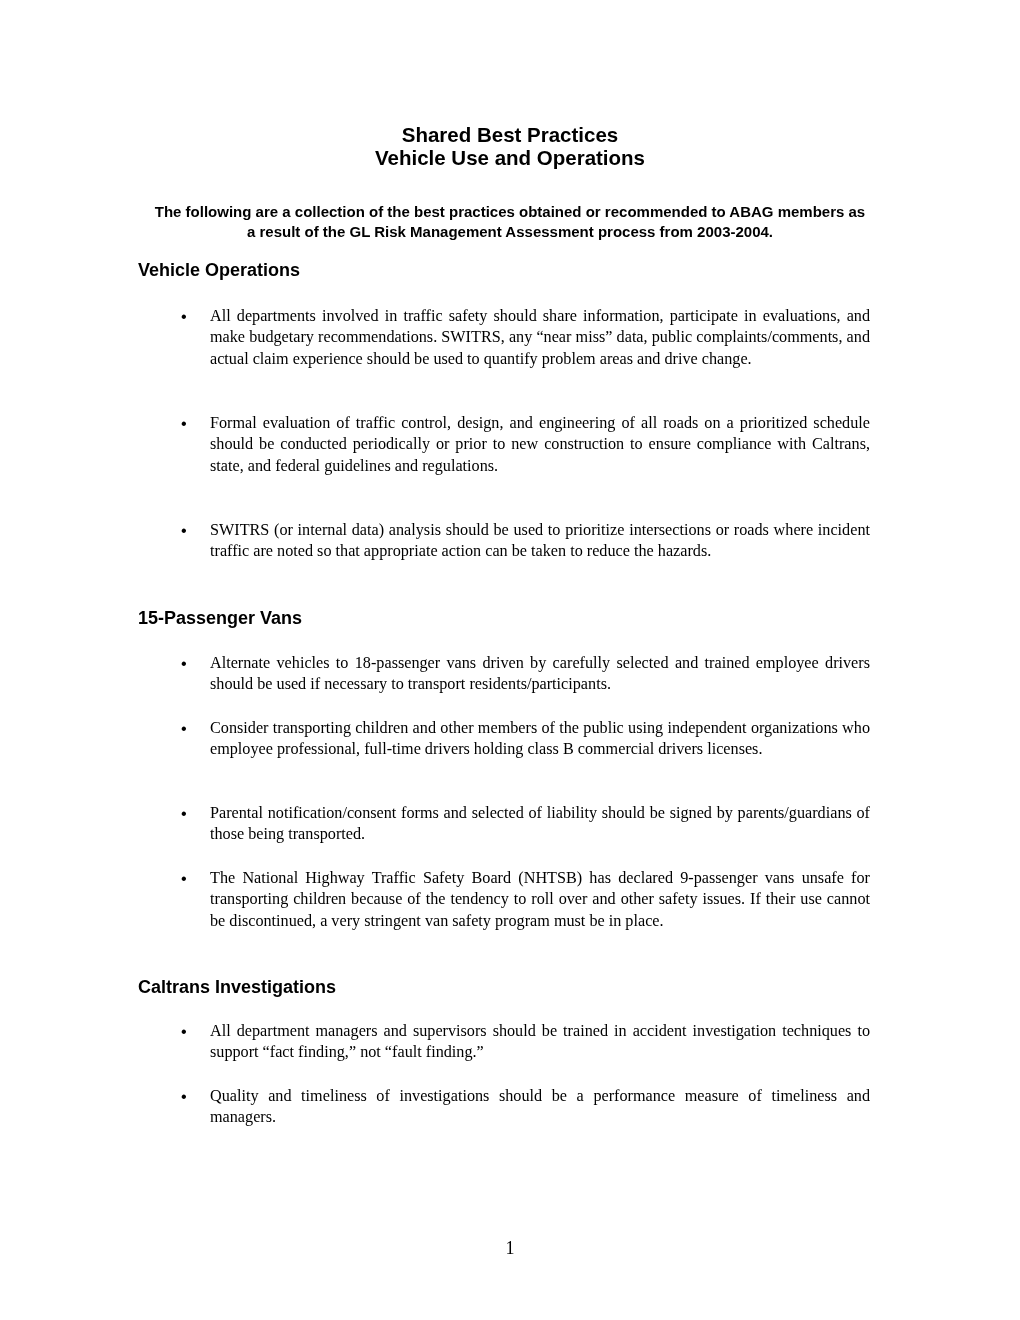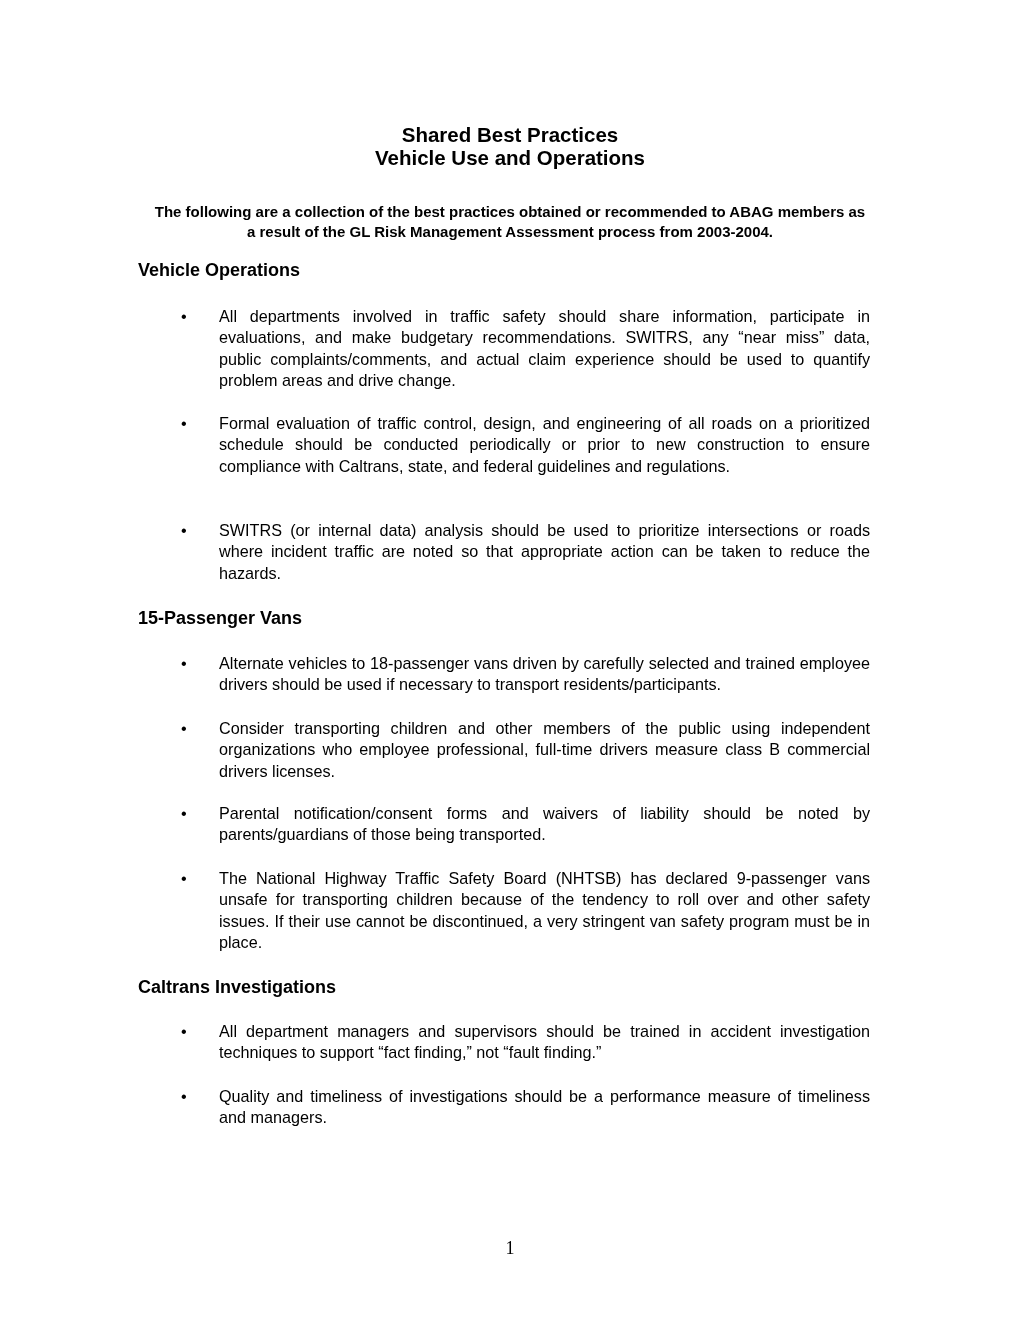--- a/index.html
+++ b/index.html
@@ -8,21 +8,21 @@
   .title { position: absolute; left: 0; width: 1020px; text-align: center;
            font-weight: bold; font-size: 20.5px; line-height: 27px; }
   #t1 { top: 121px; }
   #t2 { top: 144px; }
   .intro { position: absolute; left: 150px; width: 720px; top: 202px;
            text-align: center; font-weight: bold; font-size: 15px; line-height: 20px; }
   .h2 { position: absolute; left: 138px; font-weight: bold; font-size: 18px; line-height: 22px; }
   .h2.ital { }
   .bullet { position: absolute; left: 181px; width: 689px; font-size: 16.2px; line-height: 21.3px; }
   .bullet .dot { position: absolute; left: 0; top: 0; width: 20px; }
-  .bullet .txt { display: block; margin-left: 38px; text-align: justify; }
+  .bullet .txt { display: block; margin-left: 29px; text-align: justify; font-family: Liberation Serif, serif; }
   .pagenum { position: absolute; left: 0; width: 1020px; top: 1238px; text-align: center;
              font-family: "Liberation Serif", serif; font-size: 18px; }
 </style>
 </head>
 <body>
 
 <div>
   <div id="t1" class="title">Shared Best Practices</div>
   <div id="t2" class="title">Vehicle Use and Operations</div>
   <div class="intro">The following are a collection of the best practices obtained or recommended to ABAG members as a result of the GL Risk Management Assessment process from 2003-2004.</div>
@@ -41,25 +41,25 @@
     <span class="txt">SWITRS (or internal data) analysis should be used to prioritize intersections or roads where incident traffic are noted so that appropriate action can be taken to reduce the hazards.</span>
   </div>
 
   <div class="h2 ital" style="top:607px">15-Passenger Vans</div>
   <div class="bullet" style="top:653px">
     <span class="dot">•</span>
     <span class="txt">Alternate vehicles to 18-passenger vans driven by carefully selected and trained employee drivers should be used if necessary to transport residents/participants.</span>
   </div>
   <div class="bullet" style="top:718px">
     <span class="dot">•</span>
-    <span class="txt">Consider transporting children and other members of the public using independent organizations who employee professional, full-time drivers measure class B commercial drivers licenses.</span>
+    <span class="txt">Consider transporting children and other members of the public using independent organizations who employee professional, full-time drivers holding class B commercial drivers licenses.</span>
   </div>
   <div class="bullet" style="top:803px">
     <span class="dot">•</span>
-    <span class="txt">Parental notification/consent forms and waivers of liability should be noted by parents/guardians of those being transported.</span>
+    <span class="txt">Parental notification/consent forms and selected of liability should be signed by parents/guardians of those being transported.</span>
   </div>
   <div class="bullet" style="top:868px">
     <span class="dot">•</span>
     <span class="txt">The National Highway Traffic Safety Board (NHTSB) has declared 9-passenger vans unsafe for transporting children because of the tendency to roll over and other safety issues.  If their use cannot be discontinued, a very stringent van safety program must be in place.</span>
   </div>
 
   <div class="h2 ital" style="top:976px">Caltrans Investigations</div>
   <div class="bullet" style="top:1021px">
     <span class="dot">•</span>
     <span class="txt">All department managers and supervisors should be trained in accident investigation techniques to support “fact finding,” not “fault finding.”</span>

